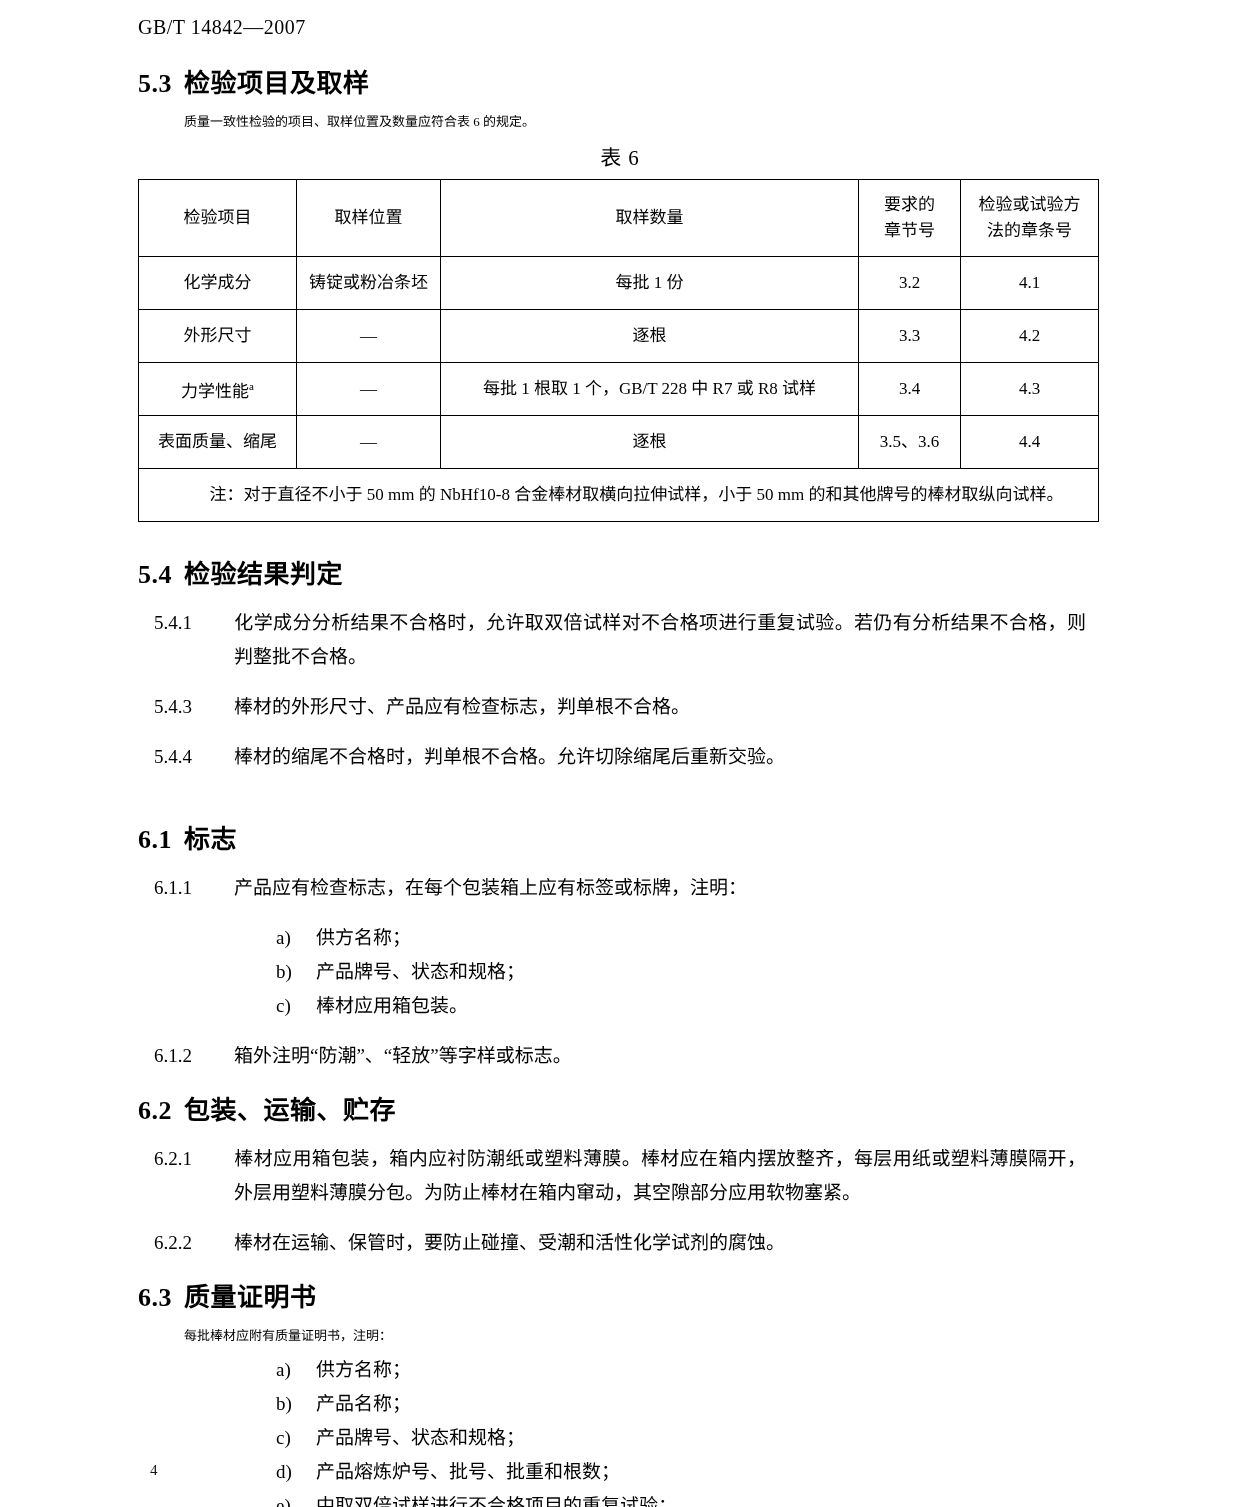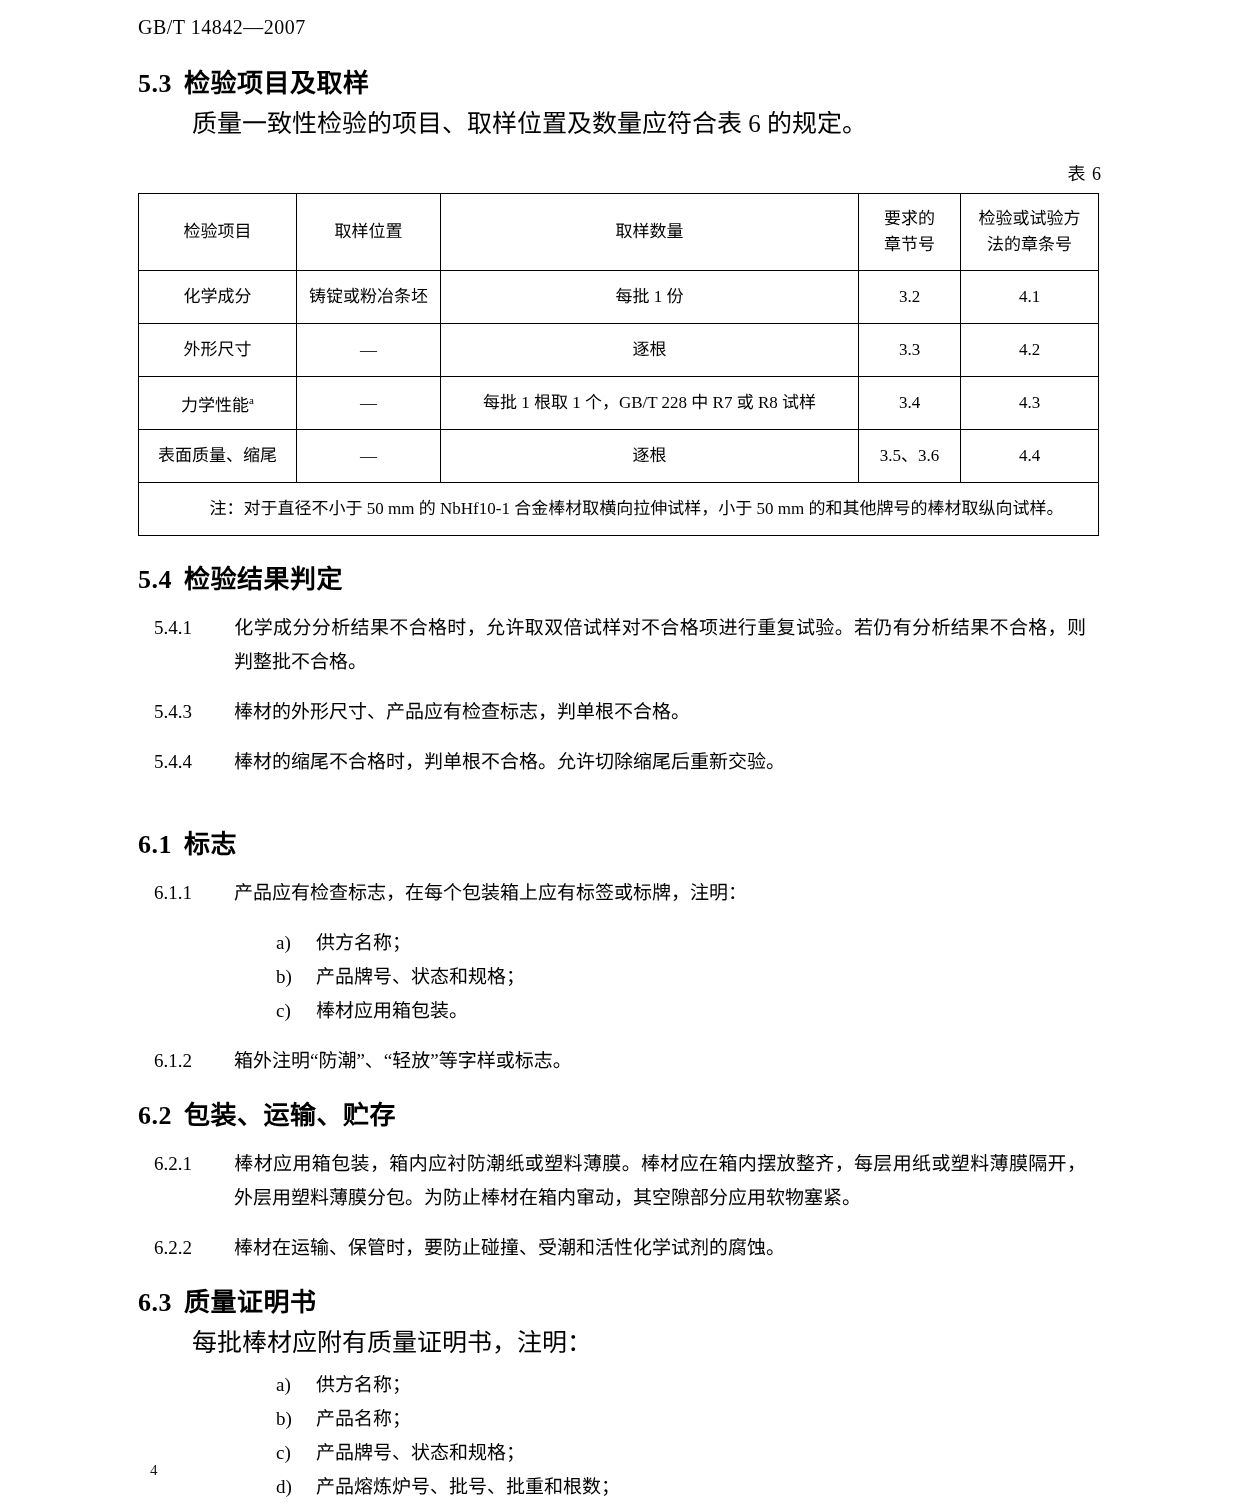--- a/index.html
+++ b/index.html
@@ -43,23 +43,23 @@
     letter-spacing: 0.5px;
   }
   .h-sec .num {
     display: inline-block;
     min-width: 46px;
   }
   .h-sec .num.wide {
     min-width: 34px;
   }
   .para {
-    font-size: 25px;
+    font-size: 13px;
     line-height: 34px;
-    margin: 8px;
+    margin: 0;
     text-align: justify;
   }
   .para.indent {
     text-indent: 46px;
   }
   .numpara {
     font-size: 19px;
     line-height: 34px;
     margin: 16px;
     padding-left: 80px;
@@ -77,23 +77,23 @@
     margin: 0;
     padding-left: 178px;
     text-indent: -40px;
   }
   .listitem .lbl {
     display: inline-block;
     width: 40px;
     text-indent: 0;
   }
   .tbl-caption {
-    text-align: right;
-    font-size: 18px;
-    margin: 18px 0 8px 0;
+    text-align: center;
+    font-size: 21px;
+    margin: 2px 0 8px 0;
     letter-spacing: 1px;
   }
   table.t6 {
     border-collapse: collapse;
     width: 960px;
     margin: 0 0 0 0;
     table-layout: fixed;
   }
   table.t6 td, table.t6 th {
     border: 1px solid #000;
@@ -126,21 +126,21 @@
   }
   .spacer-s { height: 10px; }
   .spacer-m { height: 18px; }
   .footer-pageno {
     position: absolute;
     left: 150px;
     top: 1462px;
     font-size: 15px;
     color: #111;
   }
-  .sec-head-gap { margin-top: 22px; }
+  .sec-head-gap { margin-top: 31px; }
 </style>
 </head>
 <body>
 
 <div class="page">
 
   <div class="header">GB/T 14842—2007</div>
 
   <div class="content">
 
@@ -197,21 +197,21 @@
         </tr>
         <tr>
           <td>表面质量、缩尾</td>
           <td>—</td>
           <td>逐根</td>
           <td>3.5、3.6</td>
           <td>4.4</td>
         </tr>
         <tr>
           <td class="note" colspan="5">
-            <div class="noteinner">注：对于直径不小于 50 mm 的 NbHf10-1 合金棒材取横向拉伸试样，小于 50 mm 的和其他牌号的棒材取纵向试样。</div>
+            <div class="noteinner">注：对于直径不小于 50 mm 的 NbHf10-8 合金棒材取横向拉伸试样，小于 50 mm 的和其他牌号的棒材取纵向试样。</div>
           </td>
         </tr>
       </tbody>
     </table>
 
     <div class="h-sec sec-head-gap">
       <span class="num">5.4</span><span>检验结果判定</span>
     </div>
     <p class="numpara"><span class="lbl">5.4.1</span><span>化学成分分析结果不合格时，允许取双倍试样对不合格项进行重复试验。若仍有分析结果不合格，则判整批不合格。</span></p>
     <p class="numpara"><span class="lbl">5.4.3</span><span>棒材的外形尺寸、产品应有检查标志，判单根不合格。</span></p>

